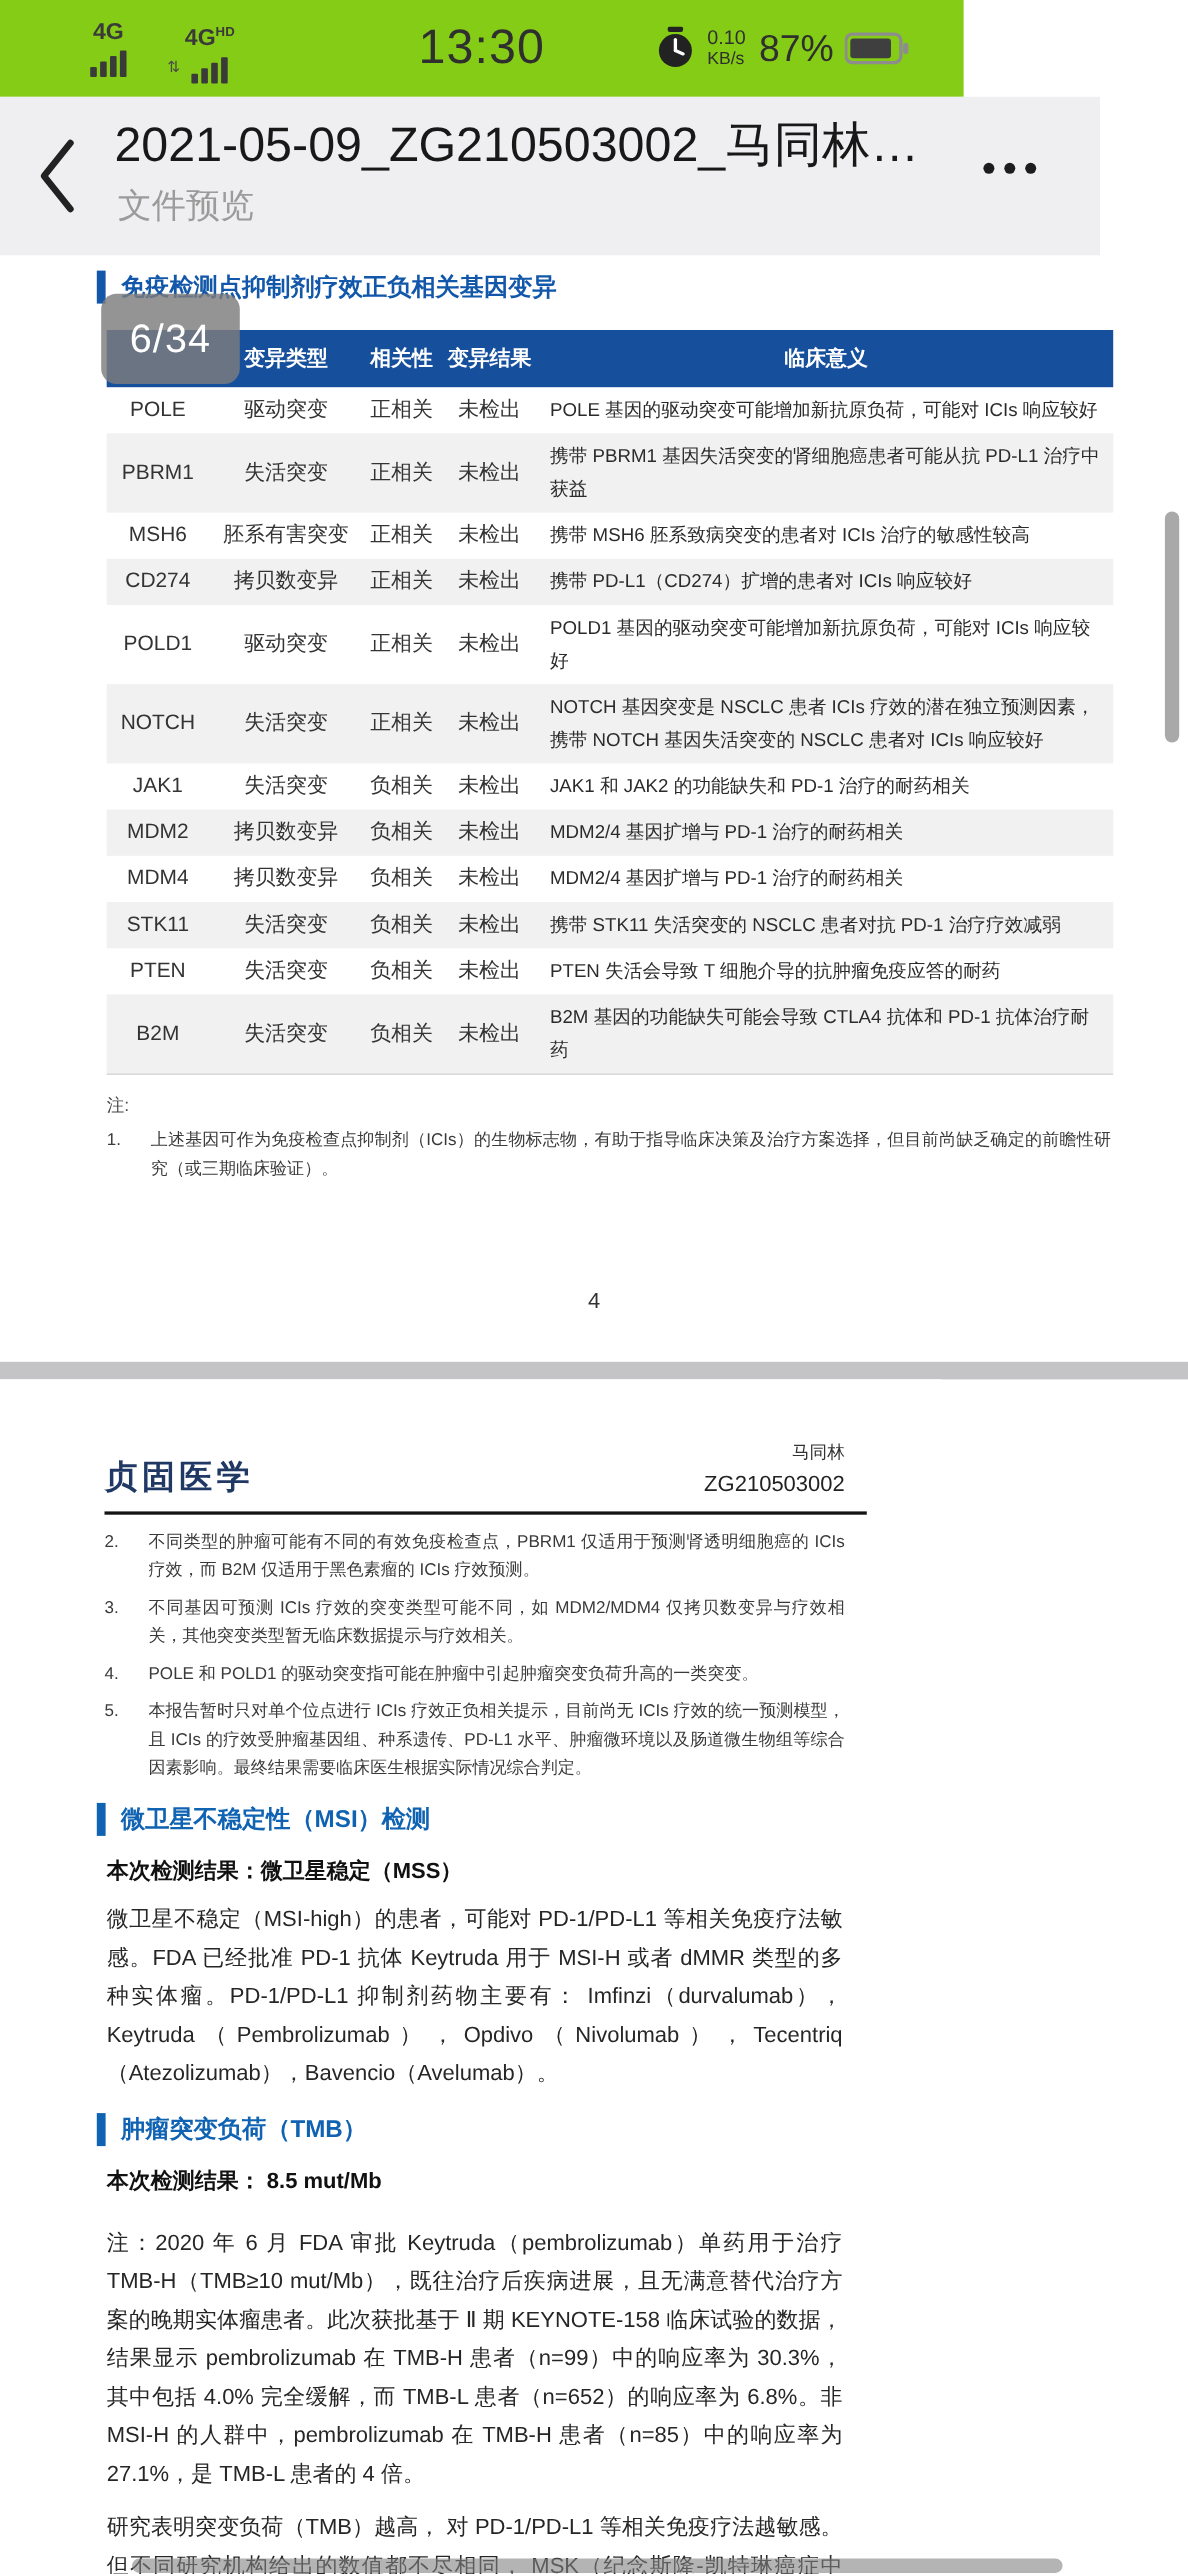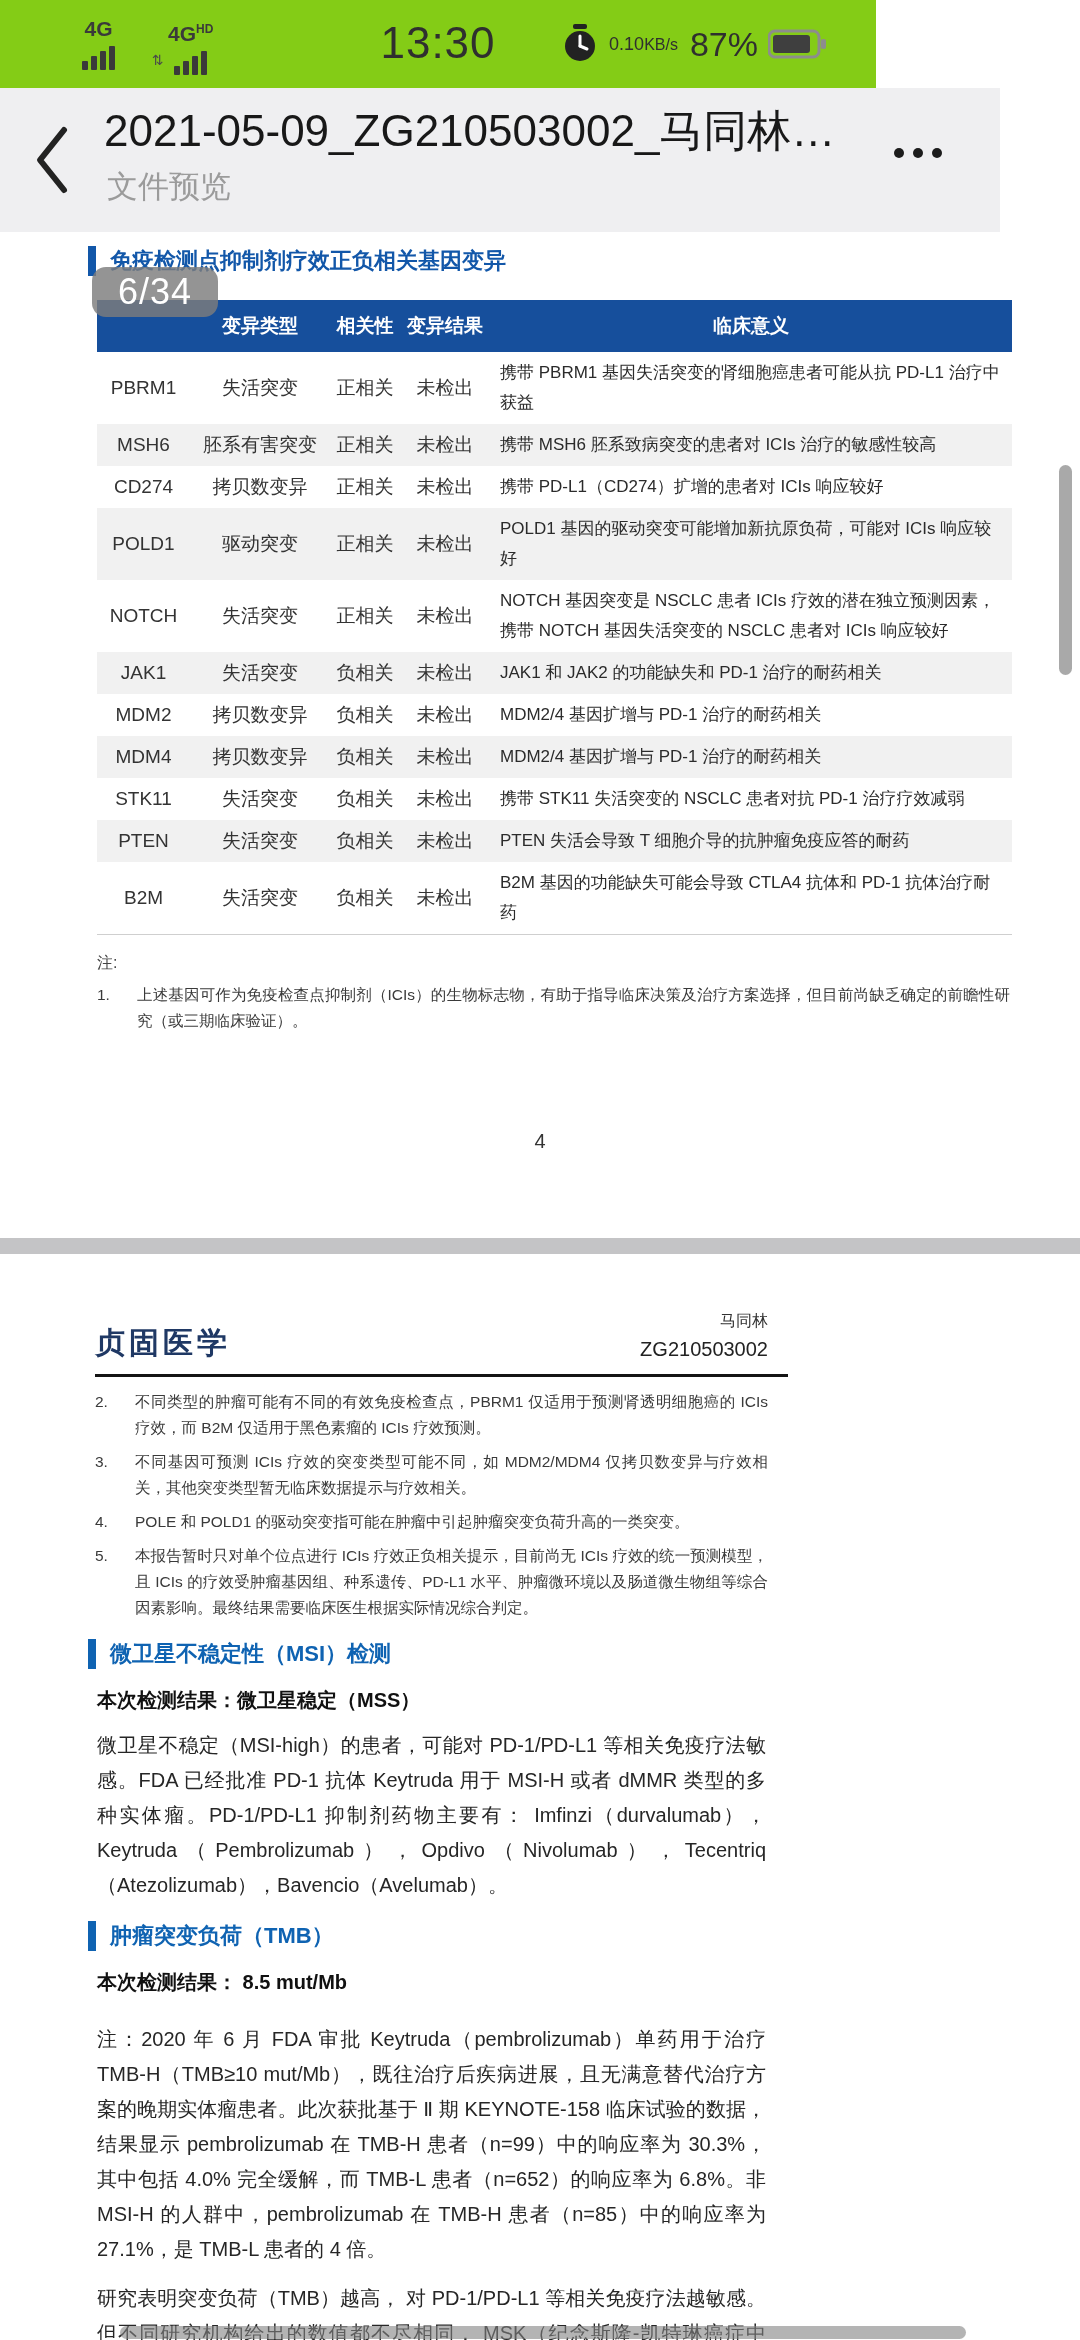--- a/index.html
+++ b/index.html
@@ -10,21 +10,21 @@
   .sim-group{position:absolute;top:18px;display:flex;flex-direction:column;align-items:center;}
   .sim1{left:82px;} .sim2{left:168px;}
   .sim-label{font-size:21px;font-weight:bold;color:#3a3a3a;line-height:22px;}
   .sim-label sup{font-size:12px;font-weight:bold;}
   .bars{display:flex;align-items:flex-end;gap:3px;margin-top:4px;height:26px;}
   .bars i{display:block;width:6px;background:#3a3a3a;border-radius:1px;}
   .b1{height:9px}.b2{height:14px}.b3{height:19px}.b4{height:24px}
   .updown{position:absolute;left:152px;top:52px;font-size:14px;color:#4a4a4a;}
   .clock-time{position:absolute;left:0;right:0;top:18px;text-align:center;font-size:44px;color:#2f2f2f;letter-spacing:1px;}
   .right-cluster{position:absolute;right:50px;top:14px;display:flex;align-items:center;gap:10px;height:60px;}
-  .speed-stack{display:flex;flex-direction:row;line-height:19px;color:#2f2f2f;}
+  .speed-stack{display:flex;flex-direction:column;line-height:19px;color:#2f2f2f;}
   .speed-val{font-size:18px;} .speed-unit{font-size:16px;}
   .battery-pct{font-size:34px;color:#2f2f2f;margin-left:2px;}
   
   .app-bar{position:absolute;left:0;top:88px;width:1000px;height:144px;background:#efeff1;border-bottom:1px solid #e0e0e0;}
   .back-btn{position:absolute;left:30px;top:36px;width:44px;height:72px;}
   .doc-title{position:absolute;left:104px;top:14px;width:810px;font-size:44px;font-weight:500;color:#181818;
              white-space:nowrap;overflow:hidden;}
   .doc-subtitle{position:absolute;left:107px;top:78px;font-size:31px;color:#9b9b9b;}
   .menu-btn{position:absolute;right:58px;top:60px;display:flex;gap:9px;}
   .menu-btn i{width:10px;height:10px;border-radius:50%;background:#1c1c1c;display:block;}
@@ -58,21 +58,21 @@
   .p2-notes{margin-top:12px;}
   .p2-notes .note-item{margin-left:95px;margin-right:88px;}
   .sec-title2{margin:18px 70px 0 88px;font-size:22px;font-weight:bold;color:#0f63b2;
               border-left:8px solid #0f63b2;padding-left:14px;line-height:30px;}
   .result-line{margin:18px 88px 0 97px;font-size:20px;font-weight:bold;color:#111;}
   .para{margin:14px 90px 0 97px;font-size:20px;line-height:35px;text-align:justify;color:#262626;}
   .para.note-para{margin-top:26px;}
   
   .chart-wrap{position:relative;margin:14px 0 0 140px;width:790px;height:235px;}
   
-  .page-badge{position:absolute;left:92px;top:267px;width:126px;height:50px;border-radius:14px;
+  .page-badge{position:absolute;left:92px;top:267px;width:126px;height:82px;border-radius:14px;
               background:rgba(125,125,125,.82);color:#fff;font-size:36px;display:flex;align-items:center;
               justify-content:center;letter-spacing:1px;}
   .v-scrollbar{position:absolute;right:8px;top:465px;width:13px;height:210px;border-radius:7px;
                background:rgba(140,140,140,.75);}
   .h-scrollbar{position:absolute;left:120px;top:2326px;width:846px;height:13px;border-radius:7px;
                background:rgba(130,130,130,.6);}
 </style>
 </head>
 <body>
 
@@ -145,20 +145,27 @@
       <thead>
         <tr>
           <th></th>
           <th>变异类型</th>
           <th>相关性</th>
           <th>变异结果</th>
           <th class="sig">临床意义</th>
         </tr>
       </thead>
       <tbody>
+          <tr>
+            <td>POLE</td>
+            <td>驱动突变</td>
+            <td>正相关</td>
+            <td>未检出</td>
+            <td class="sig">POLE 基因的驱动突变可能增加新抗原负荷，可能对 ICIs 响应较好</td>
+          </tr>
           <tr>
             <td>PBRM1</td>
             <td>失活突变</td>
             <td>正相关</td>
             <td>未检出</td>
             <td class="sig">携带 PBRM1 基因失活突变的肾细胞癌患者可能从抗 PD-L1 治疗中获益</td>
           </tr>
           <tr>
             <td>MSH6</td>
             <td>胚系有害突变</td>

